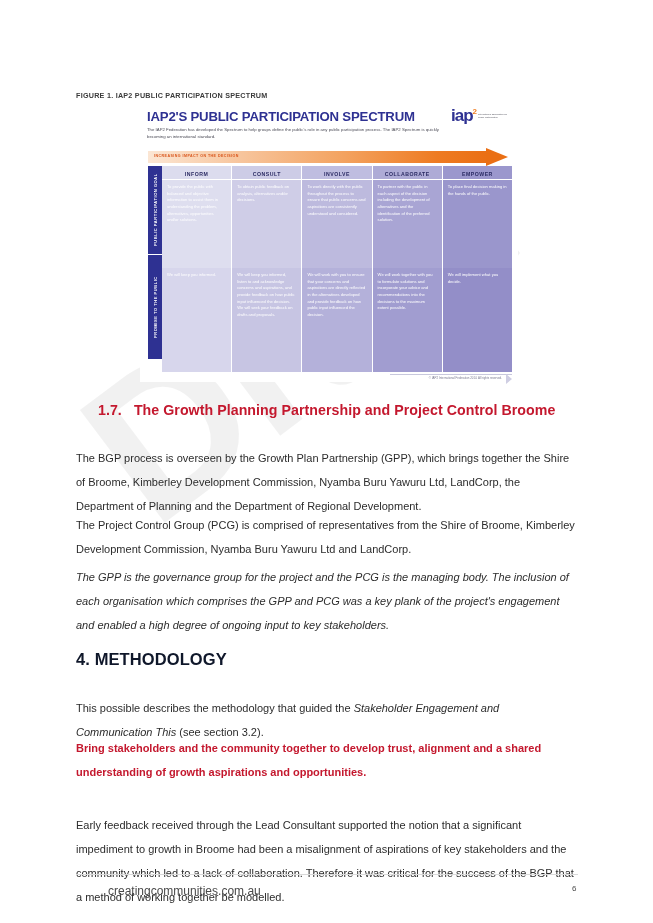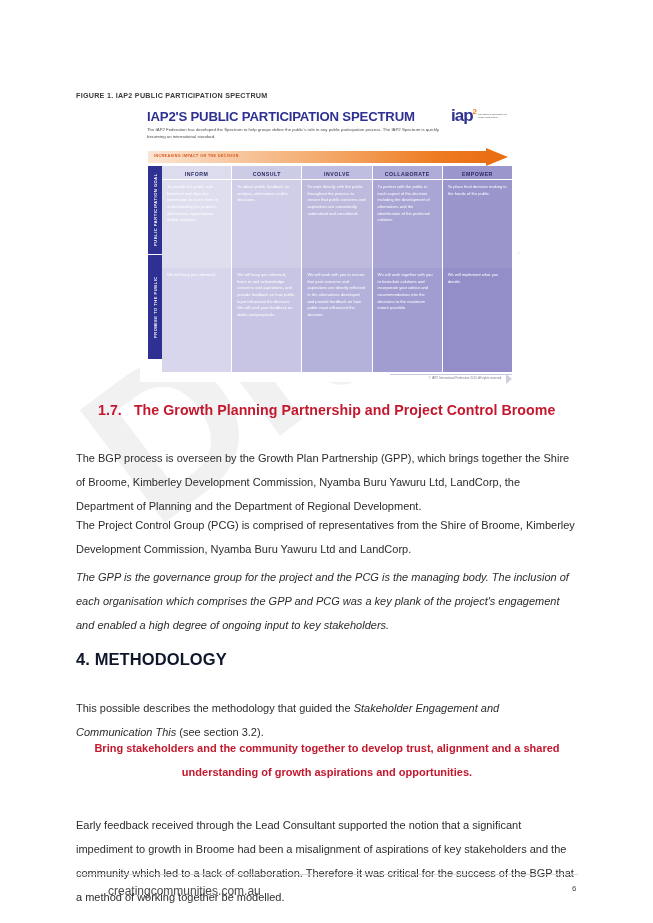--- a/index.html
+++ b/index.html
@@ -280,21 +280,21 @@
   p.para.red {
     color: #c4182e;
     font-weight: bold;
   }
   p.para em { font-style: italic; }
 
   .p1 { top: 447px; }
   .p2 { top: 514px; }
   .p3 { top: 566px; font-style: italic; }
   .p4 { top: 697px; }
-  .p5 { top: 737px; text-align: center; }
+  .p5 { top: 737px; }
   .p6 { top: 814px; }
 
   
   .footer-rule {
     position: absolute;
     left: 76px;
     top: 874px;
     width: 502px;
     height: 1px;
     background: #d9d9d9;

